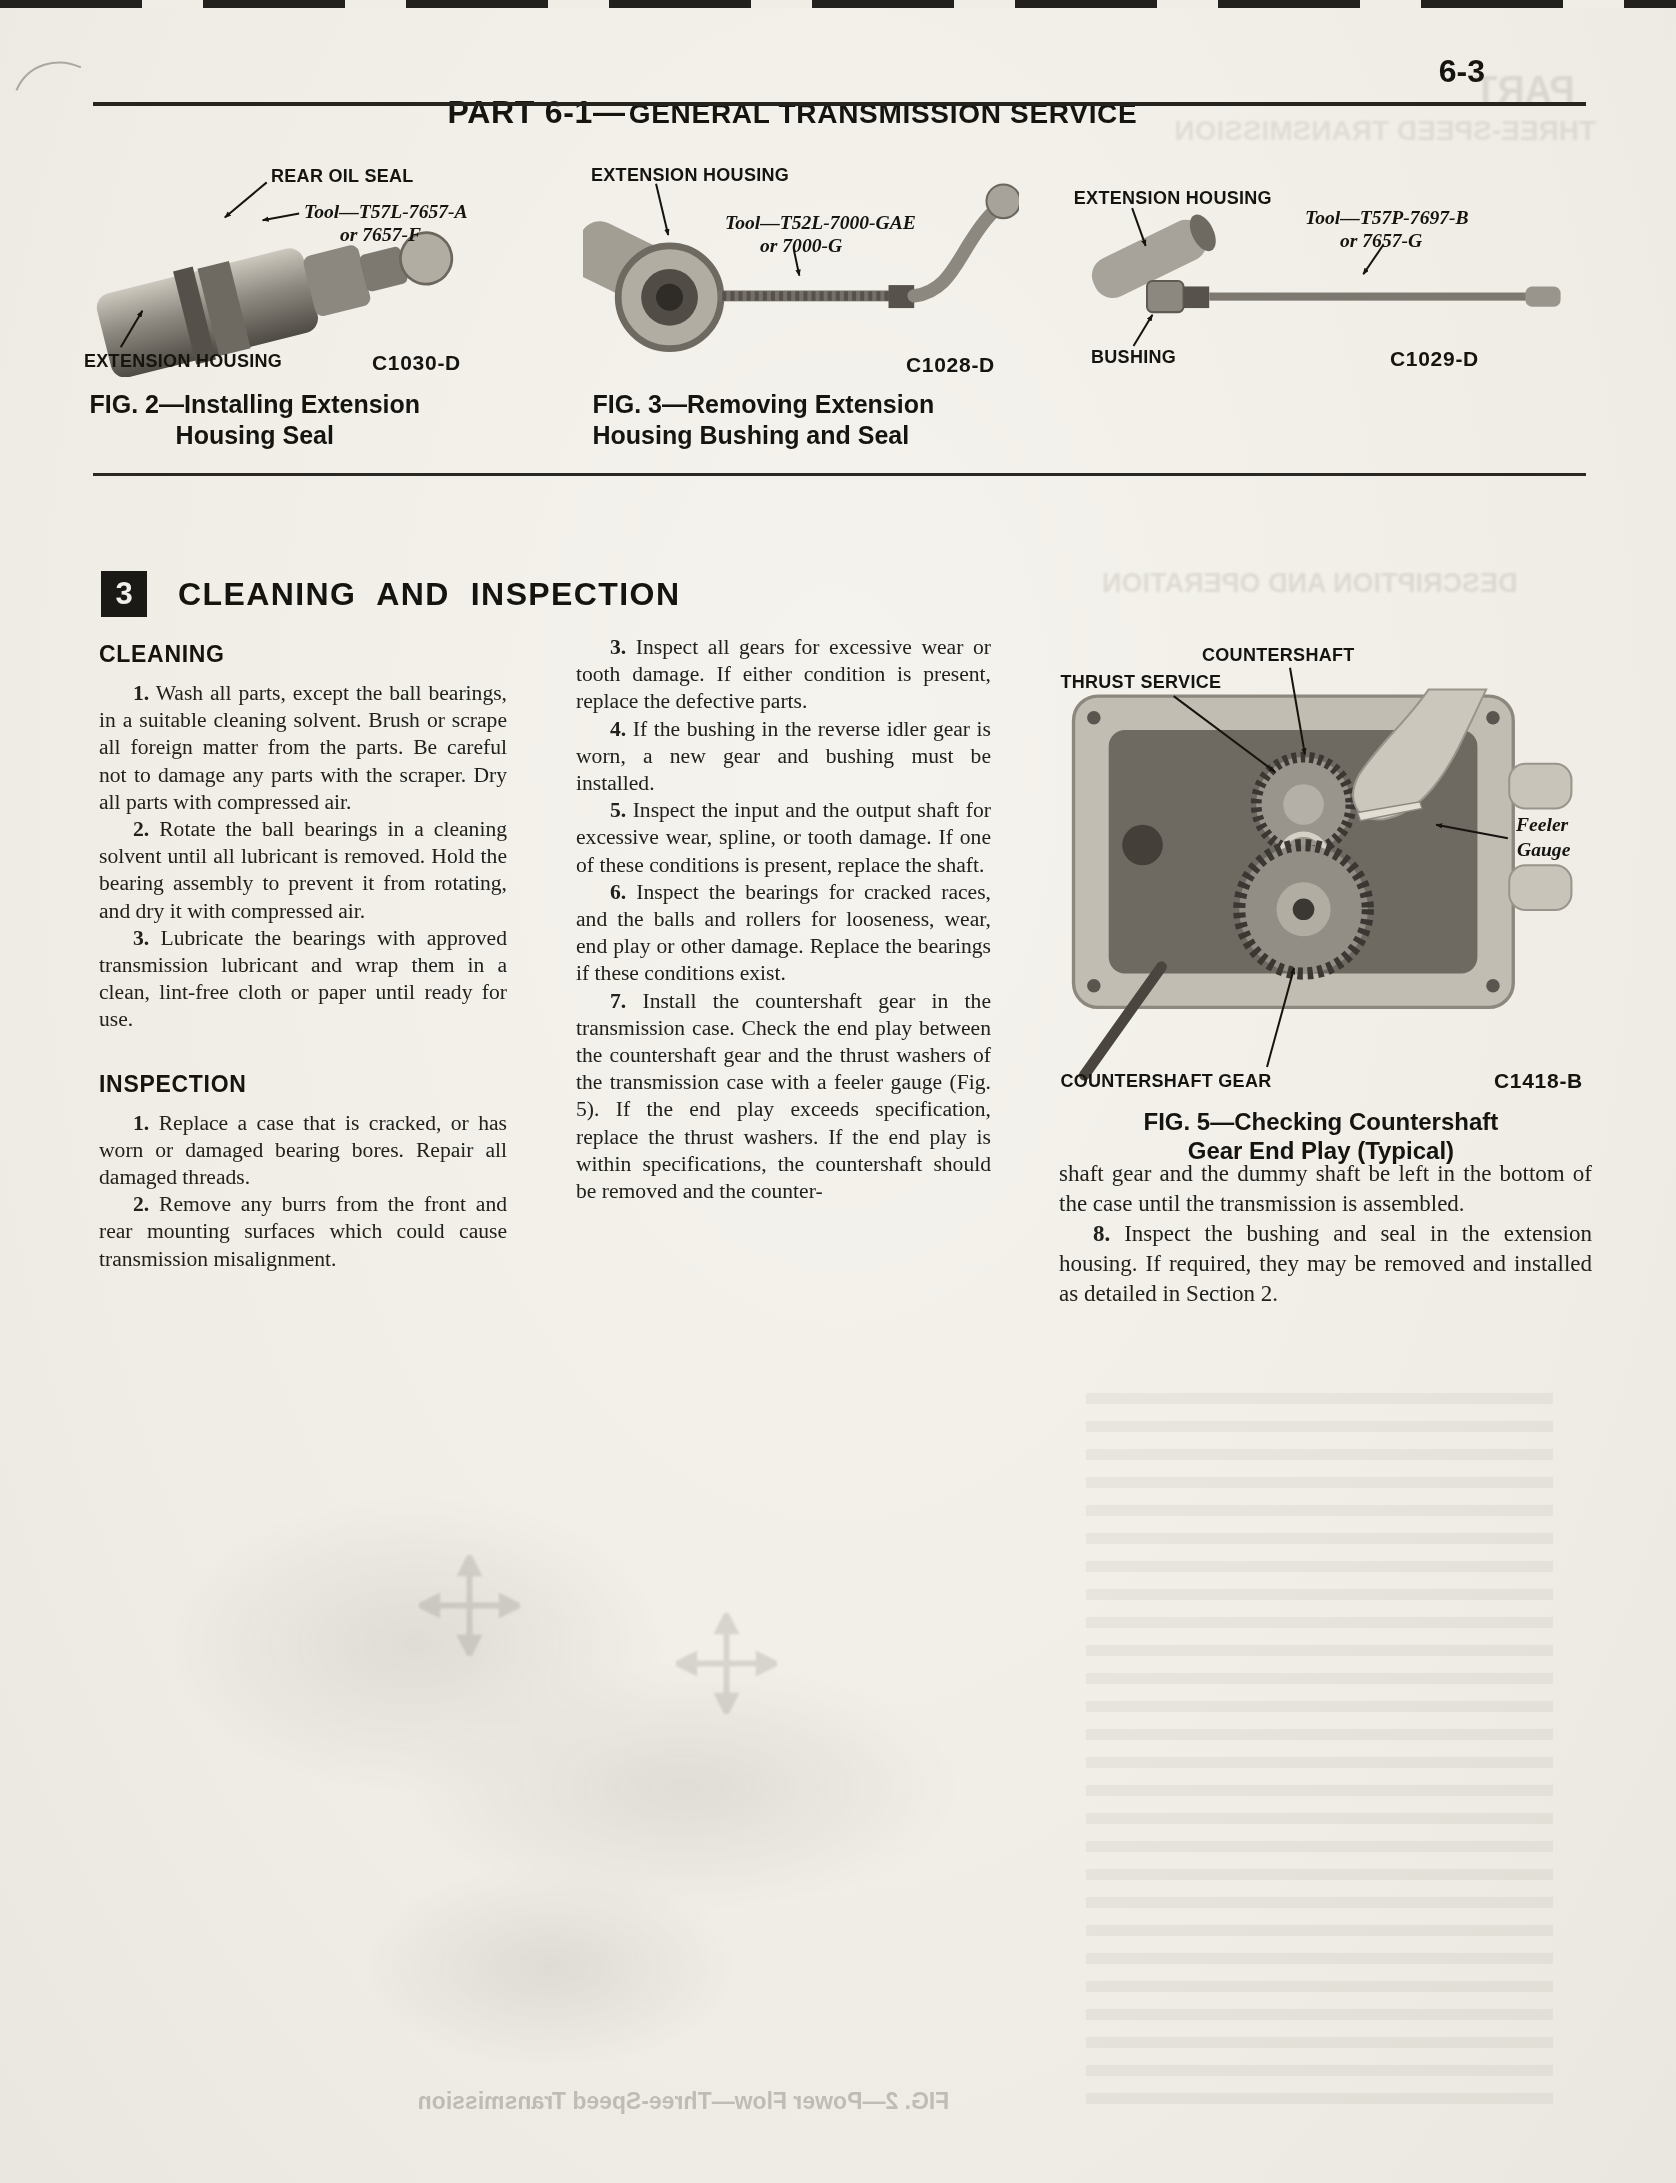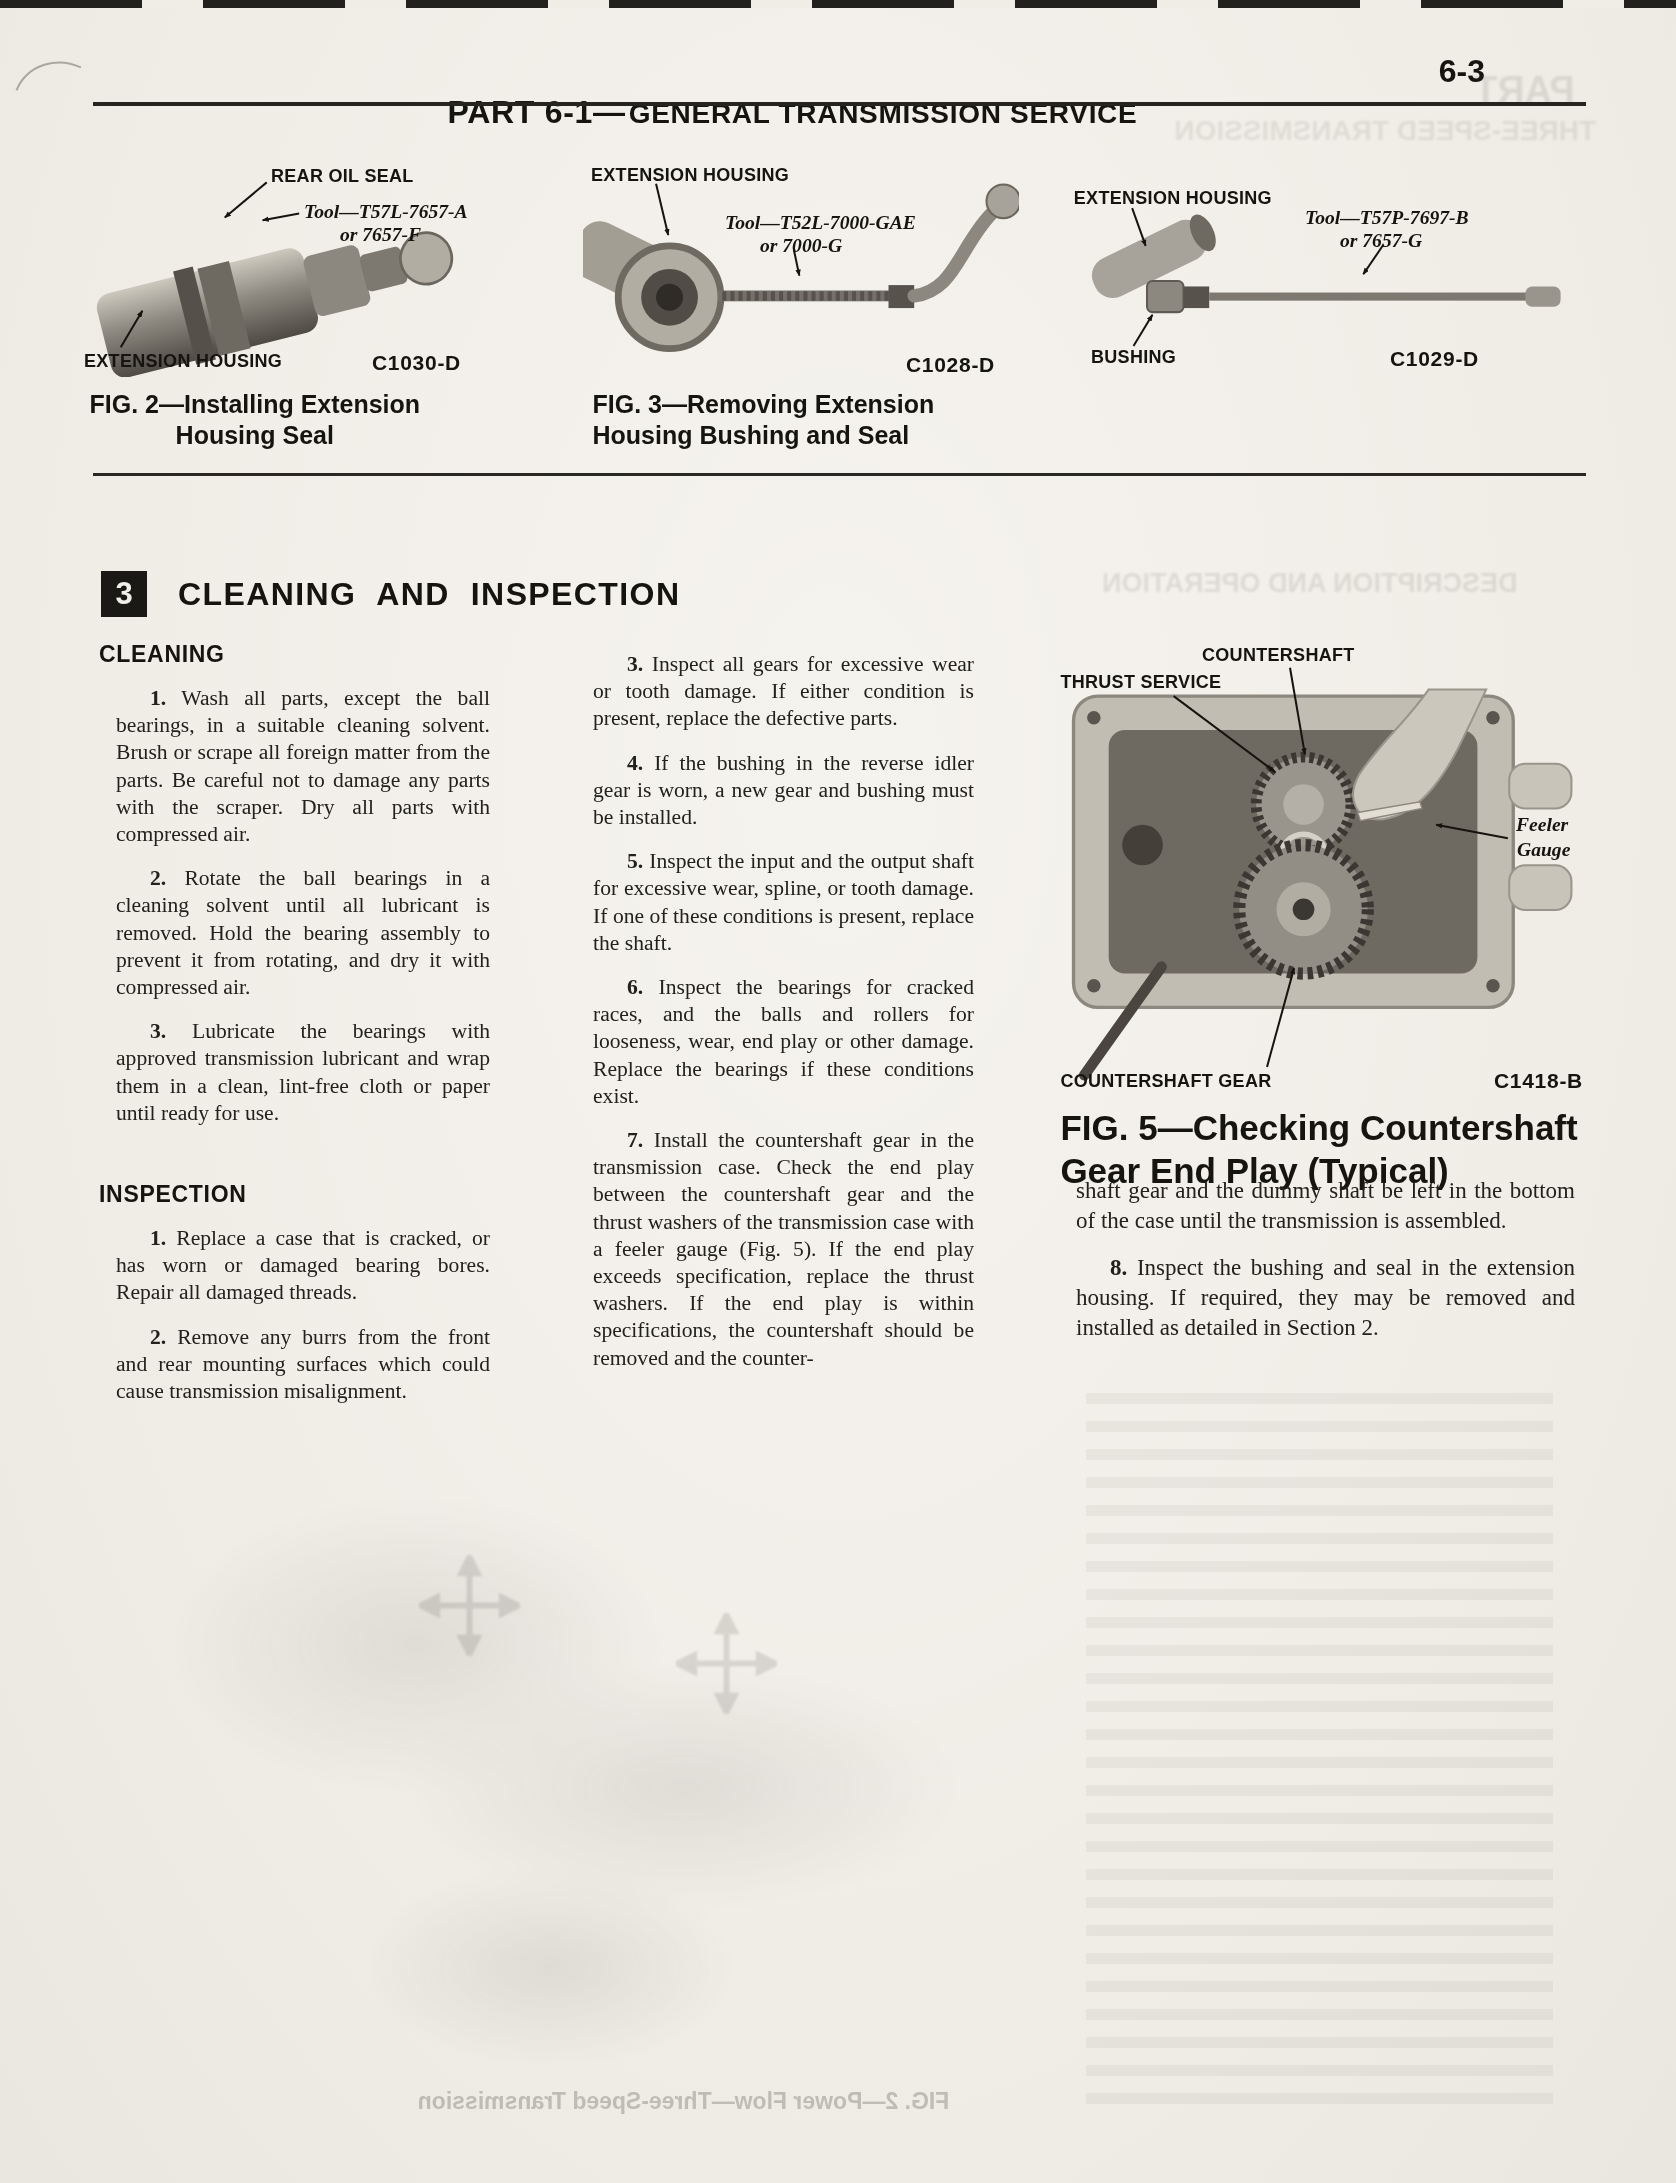--- a/index.html
+++ b/index.html
@@ -29,31 +29,31 @@
   .fcaption{position:absolute;font:bold 25px "Liberation Sans",sans-serif;line-height:1.22;color:#16140f;}
 
   
   .sec{position:absolute;left:101px;top:571px;display:flex;align-items:center;gap:31px;}
   .sec-box{width:46px;height:46px;background:#1b1916;color:#f2f0ea;
     font:bold 31px/46px "Liberation Sans",sans-serif;text-align:center;}
   .sec-title{font:bold 32px "Liberation Sans",sans-serif;letter-spacing:1.4px;word-spacing:10.8px;color:#16140f;}
 
   
   .col{position:absolute;text-align:justify;font-size:21.6px;line-height:1.26;color:#23211b;}
-  .col p{margin:17px;text-indent:34px;}
+  .col p{margin:0;text-indent:34px;}
   .col p.cont{text-indent:0;}
   .subhead{font:bold 23px "Liberation Sans",sans-serif;letter-spacing:0.7px;margin:0 0 12px 0;text-align:left;color:#16140f;}
   .gap{height:37px;}
   .col1{left:99px;top:641px;width:408px;}
   .col2{left:576px;top:634px;width:415px;}
   .col3{left:1059px;top:1159px;width:533px;font-size:23px;line-height:1.3;}
 
   
   .fig5{position:absolute;left:1055px;top:642px;width:541px;height:548px;}
-  .fig5 .fcaption{font-size:35px;}
+  .fig5 .fcaption{font-size:24px;text-align:center;}
 
   
   .ghost{position:absolute;transform:scaleX(-1);font-family:"Liberation Sans",sans-serif;
     font-weight:bold;color:#45423b;filter:blur(0.8px);white-space:nowrap;}
   .g-top1{left:1474px;top:69px;font-size:38px;opacity:.12;}
   .g-top2{left:1217px;top:115px;font-size:28px;opacity:.10;width:379px;text-align:center;}
   .g-mid{left:1102px;top:568px;font-size:27px;opacity:.12;}
   .g-bottom{left:379px;top:2088px;font-size:23px;opacity:.28;filter:blur(0.4px);width:609px;text-align:center;}
   .ghost-lines{position:absolute;left:1086px;top:1393px;width:467px;height:717px;opacity:.6;
     background:repeating-linear-gradient(180deg, rgba(70,64,55,.10) 0 10.8px, rgba(0,0,0,0) 10.8px 28px);

